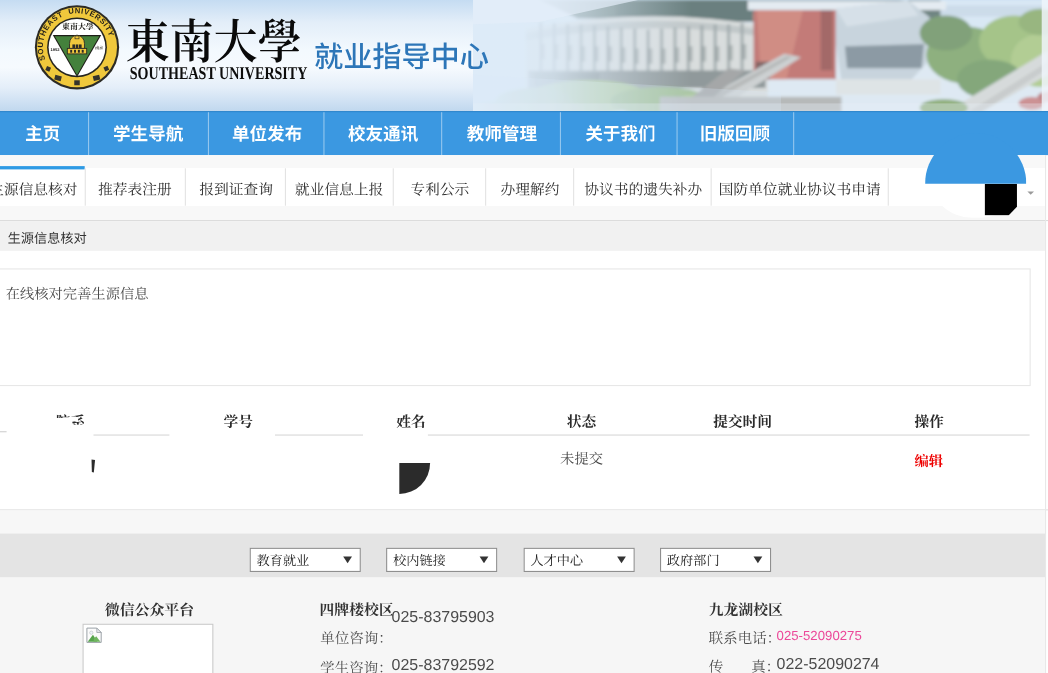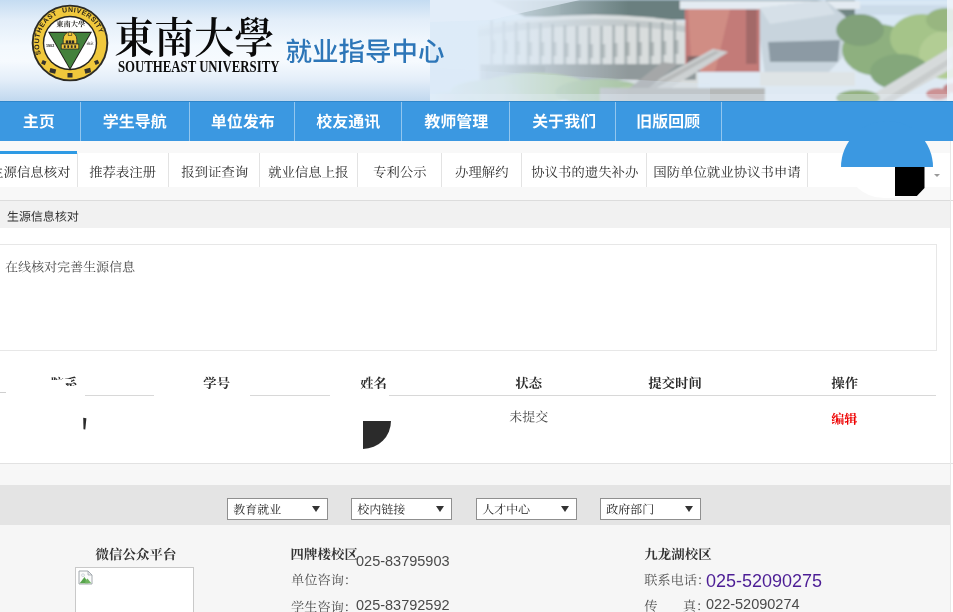--- a/index.html
+++ b/index.html
@@ -308,21 +308,21 @@
     <svg class="ab" style="left:290.8px;top:599.7px;" width="57.3" height="13.3" viewBox="-0.0 -11.7 57.3 13.3">
       <path d="M2.7 -10.9 2.6 -10.8C3.1 -10.2 3.7 -9.3 3.8 -8.6C4.7 -7.9 5.4 -9.8 2.7 -10.9ZM5.7 -11.1 5.5 -11C6 -10.4 6.5 -9.5 6.5 -8.7C7.4 -7.9 8.3 -9.9 5.7 -11.1ZM6.2 -4.8V-3.3H0.6L0.7 -3H6.2V-0.3C6.2 -0.1 6.1 -0 5.9 -0C5.5 -0 3.8 -0.2 3.8 -0.2V0C4.5 0.1 4.9 0.2 5.2 0.4C5.4 0.5 5.5 0.8 5.5 1C6.9 0.9 7.1 0.4 7.1 -0.3V-3H12.3C12.5 -3 12.6 -3 12.6 -3.2C12.2 -3.6 11.4 -4.2 11.4 -4.2L10.8 -3.3H7.1V-4.3C7.4 -4.3 7.5 -4.4 7.6 -4.6L7.5 -4.6C8.3 -5 9.2 -5.5 9.7 -5.9C10 -5.9 10.1 -5.9 10.2 -6L9.3 -7L8.7 -6.4H2.8L2.9 -6H8.5C8.1 -5.6 7.4 -5.1 6.9 -4.7ZM9.8 -11C9.4 -10.2 8.8 -9.1 8.2 -8.3H2.3C2.3 -8.5 2.2 -8.8 2.1 -9.1L1.9 -9.1C2 -8.1 1.5 -7.2 1 -6.8C0.7 -6.6 0.5 -6.4 0.6 -6.1C0.8 -5.8 1.3 -5.8 1.6 -6.1C2 -6.4 2.3 -7 2.3 -7.9H11C10.8 -7.4 10.5 -6.7 10.3 -6.3L10.4 -6.2C11 -6.6 11.8 -7.2 12.2 -7.7C12.5 -7.7 12.6 -7.7 12.7 -7.8L11.7 -8.9L11.1 -8.3H8.6C9.4 -8.9 10.2 -9.7 10.6 -10.3C10.9 -10.3 11.1 -10.4 11.2 -10.6Z M16.6 -10.6C16 -8.2 14.8 -6 13.7 -4.6L13.8 -4.4C14.8 -5.2 15.6 -6.2 16.3 -7.5H19.3V-4.1H15.2L15.4 -3.7H19.3V0.1H13.8L13.9 0.5H25.5C25.7 0.5 25.8 0.4 25.9 0.3C25.4 -0.2 24.6 -0.8 24.6 -0.8L23.9 0.1H20.2V-3.7H24.3C24.5 -3.7 24.6 -3.8 24.6 -4C24.2 -4.4 23.4 -5 23.4 -5L22.7 -4.1H20.2V-7.5H24.8C24.9 -7.5 25.1 -7.5 25.1 -7.7C24.6 -8.1 23.9 -8.7 23.9 -8.7L23.2 -7.9H20.2V-10.5C20.5 -10.6 20.6 -10.7 20.7 -10.9L19.3 -11V-7.9H16.6C16.9 -8.5 17.2 -9.2 17.5 -9.9C17.8 -9.9 17.9 -10 18 -10.2Z M27.7 -10.6 27.6 -10.5C28.1 -10.1 28.7 -9.3 28.9 -8.7C29.8 -8.1 30.4 -9.9 27.7 -10.6ZM29.9 0.7V0.1H36.1V0.9H36.2C36.5 0.9 36.9 0.7 36.9 0.6V-3C37.2 -3.1 37.4 -3.2 37.4 -3.3L36.4 -4.1L35.9 -3.6H30L29.1 -4L29.1 1H29.2C29.5 1 29.9 0.8 29.9 0.7ZM36.1 -3.2V-0.3H29.9V-3.2ZM28.1 -6.6C28 -6.6 27.5 -6.6 27.5 -6.6V-6.3C27.7 -6.3 27.9 -6.2 28.1 -6.2C28.4 -6 28.4 -5.4 28.3 -4.4C28.4 -4.1 28.5 -3.9 28.7 -3.9C28.8 -3.9 29 -3.9 29.1 -4C29.2 -4.1 29.3 -4.3 29.3 -4.6C29.3 -5.3 29.1 -5.7 29.1 -6.1C29.1 -6.3 29.2 -6.6 29.4 -6.9C29.6 -7.2 30.9 -9 31.5 -9.8L31.3 -9.9C28.8 -7.1 28.8 -7.1 28.5 -6.8C28.3 -6.6 28.3 -6.6 28.1 -6.6ZM35.2 -8.5 33.9 -8.7C33.7 -6.8 33.3 -5.4 29.9 -4.2L30 -3.9C33.3 -4.8 34.2 -6 34.6 -7.4C35 -6.1 36 -4.7 38.3 -3.8C38.4 -4.3 38.7 -4.4 39.1 -4.5L39.1 -4.6C36.3 -5.5 35.1 -6.7 34.6 -7.9L34.7 -8.2C35 -8.2 35.1 -8.4 35.2 -8.5ZM33.9 -10.9 32.5 -11.1C32.1 -9.5 31.2 -7.6 30.2 -6.5L30.4 -6.3C31.3 -7 32 -7.9 32.6 -8.9H37.4C37.2 -8.4 36.9 -7.7 36.7 -7.2L36.8 -7.1C37.3 -7.6 38 -8.3 38.4 -8.8C38.6 -8.8 38.8 -8.8 38.9 -8.9L37.9 -9.9L37.3 -9.3H32.8C33.1 -9.8 33.3 -10.2 33.4 -10.6C33.8 -10.6 33.9 -10.7 33.9 -10.9Z M41.6 -11 41.4 -10.9C41.9 -10.3 42.6 -9.2 42.8 -8.5C43.7 -7.8 44.4 -9.7 41.6 -11ZM43 -7C43.3 -7 43.4 -7.1 43.5 -7.2L42.6 -8L42.2 -7.5H40.2L40.4 -7.1H42.2V-1.1C42.2 -0.9 42.1 -0.8 41.7 -0.6L42.3 0.5C42.4 0.4 42.6 0.3 42.6 0C43.6 -1 44.4 -1.9 44.8 -2.4L44.7 -2.6C44.1 -2.1 43.5 -1.7 43 -1.3ZM47.3 -10.5 46 -11C45.5 -9 44.6 -7 43.7 -5.7L43.9 -5.6C44.6 -6.3 45.4 -7.3 46 -8.4H50.9C50.8 -4 50.6 -0.8 50.1 -0.3C50 -0.2 49.9 -0.2 49.6 -0.2C49.3 -0.2 48.2 -0.3 47.6 -0.3L47.6 -0.1C48.1 0 48.8 0.2 49 0.3C49.2 0.5 49.2 0.7 49.2 1C49.9 1 50.4 0.8 50.8 0.3C51.4 -0.4 51.6 -3.6 51.7 -8.2C52 -8.3 52.2 -8.4 52.3 -8.5L51.2 -9.3L50.7 -8.8H46.2C46.4 -9.2 46.6 -9.8 46.8 -10.3C47.1 -10.3 47.3 -10.4 47.3 -10.5ZM48.5 -4.8H46V-6.3H48.5ZM48.5 -4.4V-2.7H46V-4.4ZM46 -1.6V-2.3H48.5V-1.6H48.6C48.9 -1.6 49.3 -1.9 49.3 -1.9V-6.2C49.6 -6.2 49.8 -6.3 49.9 -6.4L48.9 -7.2L48.4 -6.7H46.1L45.2 -7.1V-1.3H45.3C45.7 -1.3 46 -1.5 46 -1.6Z M55.9 -0.4C56.3 -0.4 56.7 -0.8 56.7 -1.2C56.7 -1.7 56.3 -2 55.9 -2C55.4 -2 55 -1.7 55 -1.2C55 -0.8 55.4 -0.4 55.9 -0.4ZM55.9 -5.8C56.3 -5.8 56.7 -6.1 56.7 -6.5C56.7 -7 56.3 -7.4 55.9 -7.4C55.4 -7.4 55 -7 55 -6.5C55 -6.1 55.4 -5.8 55.9 -5.8Z" fill="#4a4a4a"></path>
     </svg>
     <div class="ab" style="left:356px;top:598px;font-size:14.5px;color:#4a4a4a;line-height:1.1">025-83792592</div>
     <svg class="ab" style="left:644.4px;top:546.5px;" width="67.9" height="13.9" viewBox="-0.2 -12.1 67.9 13.9">
       <path d="M1 -8 1.1 -7.6H4.3C4.2 -4.2 3.6 -1.3 0.4 1L0.5 1.2C5 -0.9 5.8 -3.9 6 -7.6H8.3V-0.8C8.3 0.3 8.6 0.6 9.8 0.6H10.8C12.6 0.6 13.2 0.3 13.2 -0.3C13.2 -0.6 13.1 -0.8 12.7 -1L12.7 -3.1H12.5C12.3 -2.2 12.1 -1.4 11.9 -1.1C11.8 -0.9 11.8 -0.9 11.7 -0.9C11.5 -0.9 11.3 -0.9 11 -0.9H10.3C9.9 -0.9 9.9 -0.9 9.9 -1.2V-7.5C10.2 -7.5 10.3 -7.6 10.4 -7.7L9 -8.9L8.2 -8H6C6.1 -8.9 6.1 -9.8 6.1 -10.8C6.4 -10.9 6.6 -11 6.6 -11.2L4.4 -11.4C4.4 -10.2 4.4 -9.1 4.4 -8Z M21 -11.1 20.9 -11C21.5 -10.4 22.2 -9.6 22.5 -8.8C24 -7.9 25 -10.8 21 -11.1ZM20.4 -11.2 18.1 -11.4C18.1 -10.3 18.2 -9.1 18.1 -8H14.1L14.2 -7.6H18.1C17.9 -4.4 17.1 -1.5 13.8 1L14 1.2C18.5 -1 19.5 -4.2 19.8 -7.6H20.6V-2.4C19.6 -1.3 18.4 -0.4 17.1 0.4L17.2 0.6C18.5 0.1 19.6 -0.4 20.6 -1.1V-0.6C20.6 0.5 21 0.8 22.4 0.8H23.7C26.1 0.8 26.7 0.6 26.7 -0.1C26.7 -0.3 26.6 -0.5 26.1 -0.7L26.1 -2.8H25.9C25.7 -1.8 25.4 -1.1 25.2 -0.8C25.2 -0.6 25.1 -0.6 24.9 -0.6C24.7 -0.6 24.3 -0.6 23.9 -0.6H22.7C22.3 -0.6 22.2 -0.6 22.2 -0.9V-2.4C23.3 -3.4 24.2 -4.6 25.1 -6C25.4 -6 25.6 -6 25.7 -6.2L23.7 -7.2C23.2 -6.2 22.7 -5.2 22.2 -4.4V-7.6H26C26.2 -7.6 26.4 -7.7 26.4 -7.9C25.8 -8.4 24.7 -9.2 24.7 -9.2L23.8 -8H19.8C19.8 -9 19.8 -9.9 19.9 -10.9C20.2 -10.9 20.3 -11 20.4 -11.2Z M28.2 -11.4 28.1 -11.3C28.6 -10.8 29.1 -10 29.2 -9.2C30.6 -8.3 31.8 -10.9 28.2 -11.4ZM27.4 -8.4 27.3 -8.3C27.7 -7.8 28.1 -7 28.2 -6.4C29.5 -5.4 30.8 -7.9 27.4 -8.4ZM30.8 -5V0.6H31C31.6 0.6 32.2 0.3 32.2 0.2V-1.3H33.6V-0.5H33.9C34.4 -0.5 34.9 -0.7 35 -0.8V-4.4C35.2 -4.4 35.3 -4.5 35.5 -4.6L34.4 -5.6L33.8 -5H33.6V-7.7H35.4C35.5 -7.7 35.6 -7.7 35.7 -7.8V-5.1C35.7 -2.6 35.4 -0.5 33.6 1.1L33.8 1.2C36.2 -0 36.8 -1.8 36.9 -3.8H38.2V-0.7C38.2 -0.6 38.1 -0.5 37.9 -0.5C37.7 -0.5 36.6 -0.6 36.6 -0.6V-0.4C37.2 -0.3 37.4 -0.1 37.6 0.1C37.7 0.3 37.8 0.7 37.8 1.1C39.4 1 39.6 0.4 39.6 -0.6V-9.9C39.8 -9.9 40 -10 40.1 -10.1L38.7 -11.2L38.1 -10.4H37.2L35.7 -11V-8C35.2 -8.5 34.5 -9.2 34.5 -9.2L33.8 -8.1H33.6V-10.8C34 -10.9 34.1 -11 34.1 -11.2L32.3 -11.4V-8.1H30.8L31 -9.1L30.8 -9.2C28.7 -3.7 28.7 -3.7 28.4 -3.2C28.3 -2.9 28.3 -2.9 28.1 -2.9C27.9 -2.9 27.5 -2.9 27.5 -2.9V-2.7C27.8 -2.6 28 -2.6 28.2 -2.4C28.5 -2.2 28.5 -0.9 28.3 0.5C28.4 1 28.7 1.2 29 1.2C29.6 1.2 30 0.7 30 0.1C30.1 -1.2 29.6 -1.7 29.5 -2.4C29.5 -2.8 29.6 -3.2 29.7 -3.7C29.8 -4.2 30.3 -6.2 30.7 -7.8L30.7 -7.7H32.3V-5L30.8 -5.6ZM32.2 -1.7V-4.6H33.6V-1.7ZM38.2 -10.1V-7.4H37V-10.1ZM38.2 -7V-4.2H37L37 -5.1V-7Z M49.4 -7.5 47.5 -8.3C47.1 -6.6 46.3 -5 45.5 -3.9L45.7 -3.8C47 -4.5 48.1 -5.7 48.9 -7.3C49.2 -7.2 49.4 -7.3 49.4 -7.5ZM48.3 -11.4 48.1 -11.4C48.6 -10.8 49 -10 49 -9.2C50.4 -8 51.9 -10.8 48.3 -11.4ZM52.2 -10 51.3 -8.9H45.9L46 -8.5H53.3C53.5 -8.5 53.6 -8.6 53.7 -8.7C53.1 -9.2 52.2 -10 52.2 -10ZM50.5 -8.1 50.4 -8C51 -7.4 51.6 -6.4 52 -5.4L50.4 -5.9C50.3 -5 50.1 -3.8 49.3 -2.6C48.6 -3.3 48.1 -4.2 47.8 -5.3L47.6 -5.2C47.8 -3.9 48.2 -2.8 48.8 -1.9C47.9 -1 46.7 0.1 44.9 1L45 1.2C47 0.5 48.4 -0.2 49.4 -1C50.2 -0.1 51.3 0.6 52.5 1.2C52.8 0.5 53.2 -0 53.8 -0.1L53.9 -0.3C52.5 -0.6 51.3 -1.1 50.2 -1.8C51.3 -3 51.7 -4.1 51.9 -5H52.1L52.1 -4.8C53.7 -3.7 54.9 -6.9 50.5 -8.1ZM45.1 -9.2 44.5 -8.2H44.4V-10.9C44.8 -11 44.9 -11.1 44.9 -11.3L42.9 -11.5V-8.2L40.9 -8.2L41 -7.8H42.7C42.4 -5.8 41.7 -3.6 40.8 -2.1L40.9 -1.9C41.7 -2.6 42.4 -3.4 42.9 -4.3V1.2H43.2C43.8 1.2 44.4 0.9 44.4 0.7V-6.5C44.7 -6 44.9 -5.5 44.9 -5C46 -4 47.3 -6.2 44.4 -7.1V-7.8H46C46.2 -7.8 46.3 -7.9 46.4 -8C45.9 -8.5 45.1 -9.2 45.1 -9.2Z M65.1 -11.3 64.3 -10.3H57L55.3 -10.9V-0.1C55.1 -0 54.9 0.1 54.9 0.3L56.5 1.2L57 0.4H66.7C66.9 0.4 67.1 0.3 67.1 0.2C66.5 -0.4 65.5 -1.2 65.5 -1.2L64.6 0H56.8V-9.9H66.2C66.4 -9.9 66.5 -9.9 66.5 -10.1C66 -10.6 65.1 -11.3 65.1 -11.3ZM65.2 -8.3 63.1 -9.3C62.7 -8.2 62.3 -7.3 61.7 -6.3C60.8 -7 59.6 -7.6 58.2 -8.2L58 -8.1C58.9 -7.3 60 -6.2 61 -5.1C59.9 -3.6 58.7 -2.3 57.5 -1.4L57.6 -1.2C59.2 -2 60.6 -2.9 61.8 -4.1C62.5 -3.4 63 -2.6 63.5 -1.9C64.9 -1 65.7 -3 62.9 -5.4C63.5 -6.2 64.1 -7.1 64.6 -8.1C64.9 -8 65.1 -8.1 65.2 -8.3Z" fill="#333"></path>
     </svg>
     <svg class="ab" style="left:644.0px;top:572.8px;" width="57.5" height="13.4" viewBox="-0.2 -11.7 57.5 13.4">
       <path d="M6.7 -11 6.6 -10.9C7 -10.3 7.6 -9.4 7.6 -8.6C8.4 -7.9 9.2 -9.8 6.7 -11ZM4.2 -4.9H2.2V-7.2H4.2ZM4.2 -4.5V-2.6L2.2 -2.1V-4.5ZM4.2 -7.6H2.2V-9.7H4.2ZM0.4 -1.7 0.8 -0.6C0.9 -0.6 1.1 -0.8 1.1 -0.9C2.3 -1.4 3.3 -1.8 4.2 -2.1V1H4.3C4.8 1 5 0.8 5 0.7V-2.4L6.7 -3.1L6.6 -3.3L5 -2.9V-9.7H6.2C6.4 -9.7 6.5 -9.8 6.5 -10C6.1 -10.3 5.4 -10.9 5.4 -10.9L4.8 -10.1H0.4L0.5 -9.7H1.4V-1.9ZM11.7 -5.6 11 -4.8H9.3L9.3 -5.6V-7.8H12.1C12.3 -7.8 12.4 -7.9 12.5 -8C12 -8.4 11.3 -9 11.3 -9L10.7 -8.2H9.7C10.3 -8.9 10.9 -9.8 11.3 -10.4C11.6 -10.4 11.7 -10.5 11.8 -10.7L10.4 -11C10.2 -10.2 9.8 -9 9.4 -8.2H6L6.1 -7.8H8.5V-5.6L8.5 -4.8H5.4L5.5 -4.5H8.4C8.3 -2.6 7.6 -0.7 5.2 0.9L5.4 1C8.3 -0.4 9.1 -2.5 9.3 -4.5C9.7 -2 10.5 -0.1 12.1 1C12.2 0.5 12.5 0.3 12.8 0.2L12.8 0.1C11.2 -0.7 10.1 -2.5 9.6 -4.5H12.5C12.7 -4.5 12.8 -4.5 12.8 -4.7C12.4 -5.1 11.7 -5.6 11.7 -5.6Z M18.2 -2.3 17 -3C16.4 -1.9 15.1 -0.4 13.8 0.5L14 0.7C15.5 -0.1 16.9 -1.3 17.7 -2.2C18 -2.1 18.1 -2.2 18.2 -2.3ZM21.5 -2.8 21.4 -2.7C22.5 -2 24 -0.6 24.5 0.4C25.6 1 25.9 -1.4 21.5 -2.8ZM21.8 -6 21.7 -5.9C22.2 -5.6 22.8 -5.1 23.4 -4.6C20.3 -4.4 17.5 -4.3 15.8 -4.2C18.5 -5.2 21.5 -6.8 23.1 -7.8C23.4 -7.7 23.6 -7.8 23.7 -7.9L22.7 -8.8C22.1 -8.3 21.4 -7.8 20.5 -7.2C18.9 -7.1 17.3 -7 16.3 -7C17.6 -7.6 19 -8.4 19.8 -9C20.1 -9 20.3 -9.1 20.3 -9.2L19.6 -9.6C21.2 -9.8 22.7 -10 24 -10.2C24.3 -10 24.6 -10 24.7 -10.1L23.7 -11.1C21.5 -10.5 17.4 -9.8 14.2 -9.5L14.2 -9.3C15.7 -9.3 17.4 -9.4 19 -9.6C18.2 -8.8 16.8 -7.6 15.6 -7.1C15.5 -7.1 15.3 -7 15.3 -7L15.8 -6C15.9 -6 16 -6.1 16.1 -6.2C17.5 -6.4 18.9 -6.6 19.9 -6.8C18.4 -5.9 16.6 -4.9 15.2 -4.4C15 -4.3 14.7 -4.3 14.7 -4.3L15.3 -3.2C15.4 -3.2 15.5 -3.3 15.5 -3.5L19.3 -3.8V-0.2C19.3 -0 19.3 0.1 19 0.1C18.8 0.1 17.5 -0 17.5 -0V0.2C18.1 0.2 18.4 0.3 18.6 0.5C18.8 0.6 18.8 0.8 18.9 1.1C20 1 20.2 0.5 20.2 -0.2V-3.9C21.5 -4.1 22.7 -4.2 23.7 -4.3C24.1 -3.9 24.4 -3.5 24.6 -3.1C25.6 -2.6 25.9 -5 21.8 -6Z M32.2 -6H28.9V-8.4H32.2ZM32.2 -5.6V-3.2H28.9V-5.6ZM33 -6V-8.4H36.5V-6ZM33 -5.6H36.5V-3.2H33ZM28.9 -2.2V-2.8H32.2V-0.6C32.2 0.4 32.6 0.7 33.9 0.7H35.8C38.6 0.7 39.2 0.5 39.2 0.1C39.2 -0.1 39.1 -0.2 38.7 -0.3L38.7 -2.4H38.5C38.3 -1.4 38.1 -0.6 38 -0.4C37.9 -0.3 37.8 -0.3 37.6 -0.2C37.4 -0.2 36.7 -0.2 35.9 -0.2H34C33.2 -0.2 33 -0.3 33 -0.8V-2.8H36.5V-2.1H36.6C36.9 -2.1 37.3 -2.3 37.4 -2.4V-8.3C37.6 -8.3 37.8 -8.4 37.9 -8.5L36.9 -9.4L36.4 -8.8H33V-10.6C33.4 -10.6 33.5 -10.8 33.5 -10.9L32.2 -11.1V-8.8H29L28.1 -9.3V-1.9H28.2C28.6 -1.9 28.9 -2.1 28.9 -2.2Z M41.1 -11 40.9 -10.9C41.5 -10.3 42.3 -9.3 42.6 -8.5C43.5 -7.9 44.1 -9.8 41.1 -11ZM42.6 -7C42.9 -7.1 43.1 -7.2 43.1 -7.2L42.3 -8L41.8 -7.5H40.1L40.2 -7.1H41.8V-1.3C41.8 -1.1 41.8 -1 41.3 -0.8L41.9 0.3C42.1 0.2 42.2 0.1 42.3 -0.2C43.2 -1.1 44.1 -2.1 44.5 -2.6L44.4 -2.8L42.6 -1.5ZM51.3 -7.7 50.6 -6.9H48.4V-9.6C49.3 -9.7 50.2 -9.9 50.8 -10.1C51.1 -9.9 51.4 -9.9 51.5 -10L50.5 -11C49.1 -10.4 46.5 -9.7 44.2 -9.4L44.3 -9.2C45.4 -9.2 46.5 -9.3 47.6 -9.5V-6.9H43.8L43.9 -6.5H47.6V-4.1H45.8L44.9 -4.5V1.1H45C45.4 1.1 45.7 0.9 45.7 0.8V0.1H50.3V0.9H50.4C50.7 0.9 51.1 0.7 51.2 0.7V-3.6C51.4 -3.6 51.7 -3.7 51.7 -3.8L50.7 -4.7L50.2 -4.1H48.4V-6.5H52.1C52.2 -6.5 52.4 -6.6 52.4 -6.8C52 -7.2 51.3 -7.7 51.3 -7.7ZM50.3 -3.7V-0.3H45.7V-3.7Z M55.9 -0.4C56.3 -0.4 56.7 -0.8 56.7 -1.2C56.7 -1.7 56.3 -2 55.9 -2C55.4 -2 55 -1.7 55 -1.2C55 -0.8 55.4 -0.4 55.9 -0.4ZM55.9 -5.8C56.3 -5.8 56.7 -6.1 56.7 -6.5C56.7 -7 56.3 -7.4 55.9 -7.4C55.4 -7.4 55 -7 55 -6.5C55 -6.1 55.4 -5.8 55.9 -5.8Z" fill="#4a4a4a"></path>
     </svg>
-    <div class="ab" style="left:706px;top:571.5px;font-size:18px;color:#4c1d95;line-height:1.1">025-52090275</div>
+    <div class="ab" style="left:706px;top:571.5px;font-size:12px;color:#ec4899;line-height:1.1">025-52090275</div>
     <svg class="ab" style="left:644.0px;top:598.7px;" width="13.6" height="13.4" viewBox="-0.3 -11.7 13.6 13.4">
       <path d="M11 -9.6 10.4 -8.9H8.1C8.2 -9.5 8.3 -10 8.4 -10.5C8.8 -10.5 8.9 -10.6 9 -10.7L7.7 -11.1C7.6 -10.5 7.4 -9.7 7.2 -8.9H4.3L4.4 -8.5H7.1C6.9 -7.7 6.7 -6.9 6.4 -6.2H3.5L3.6 -5.8H6.3C6.1 -5.2 5.9 -4.6 5.8 -4.1C5.6 -4 5.4 -3.9 5.2 -3.8L6.2 -3.1L6.6 -3.5H10.1C9.8 -2.8 9.2 -1.8 8.7 -1.1C8 -1.5 6.9 -1.9 5.6 -2.2L5.5 -2C7 -1.4 9.3 -0.1 10.1 1C11 1.3 11 0.1 9 -1C9.8 -1.7 10.7 -2.7 11.2 -3.4C11.5 -3.4 11.7 -3.4 11.8 -3.5L10.8 -4.5L10.2 -3.9H6.6L7.2 -5.8H12.4C12.6 -5.8 12.7 -5.9 12.8 -6C12.3 -6.4 11.6 -7 11.6 -7L11 -6.2H7.3L7.9 -8.5H11.7C11.9 -8.5 12.1 -8.5 12.1 -8.7C11.7 -9.1 11 -9.6 11 -9.6ZM3.5 -7.3 2.9 -7.5C3.4 -8.4 3.8 -9.4 4.1 -10.3C4.4 -10.3 4.6 -10.5 4.7 -10.6L3.2 -11C2.6 -8.5 1.4 -6 0.3 -4.3L0.5 -4.2C1.1 -4.8 1.7 -5.5 2.2 -6.3V1H2.3C2.7 1 3 0.8 3 0.7V-7.1C3.3 -7.1 3.4 -7.2 3.5 -7.3Z" fill="#4a4a4a"></path>
     </svg>
     <svg class="ab" style="left:683.3px;top:598.7px;" width="17.6" height="13.4" viewBox="0.1 -11.7 17.6 13.4">
       <path d="M5.8 -0.7 4.6 -1.5C3.9 -0.7 2.2 0.3 0.8 0.9L0.9 1.1C2.5 0.7 4.2 -0 5.2 -0.6C5.5 -0.6 5.7 -0.6 5.8 -0.7ZM7.9 -1.2 7.8 -1C9.5 -0.5 10.6 0.2 11.3 0.9C12.2 1.6 13.6 -0.4 7.9 -1.2ZM11.4 -2.8 10.8 -2H10.3V-7.5C10.6 -7.5 10.8 -7.6 10.9 -7.7L9.8 -8.6L9.3 -8H6.7L6.9 -9.2H11.7C11.9 -9.2 12.1 -9.3 12.1 -9.4C11.6 -9.8 10.9 -10.4 10.9 -10.4L10.3 -9.6H6.9L7.1 -10.6C7.4 -10.7 7.5 -10.8 7.5 -11L6.2 -11.1L6.1 -9.6H1.2L1.3 -9.2H6.1L6 -8H4L3 -8.4V-2H0.7L0.8 -1.6H12.3C12.5 -1.6 12.6 -1.7 12.6 -1.8C12.2 -2.2 11.4 -2.8 11.4 -2.8ZM3.8 -3.6V-4.6H9.4V-3.6ZM3.8 -3.2H9.4V-2H3.8ZM3.8 -5V-6.1H9.4V-5ZM3.8 -6.5V-7.6H9.4V-6.5Z M16.3 -0.4C16.7 -0.4 17.1 -0.8 17.1 -1.2C17.1 -1.7 16.7 -2 16.3 -2C15.8 -2 15.4 -1.7 15.4 -1.2C15.4 -0.8 15.8 -0.4 16.3 -0.4ZM16.3 -5.8C16.7 -5.8 17.1 -6.1 17.1 -6.5C17.1 -7 16.7 -7.4 16.3 -7.4C15.8 -7.4 15.4 -7 15.4 -6.5C15.4 -6.1 15.8 -5.8 16.3 -5.8Z" fill="#4a4a4a"></path>
     </svg>
     <div class="ab" style="left:706px;top:597.4px;font-size:14.5px;color:#4a4a4a;line-height:1.1">022-52090274</div>
     <div class="ab" style="left:950px;top:141px;width:1px;height:471px;background:#e8e8e8"></div>
   </div>
 </body></html>

